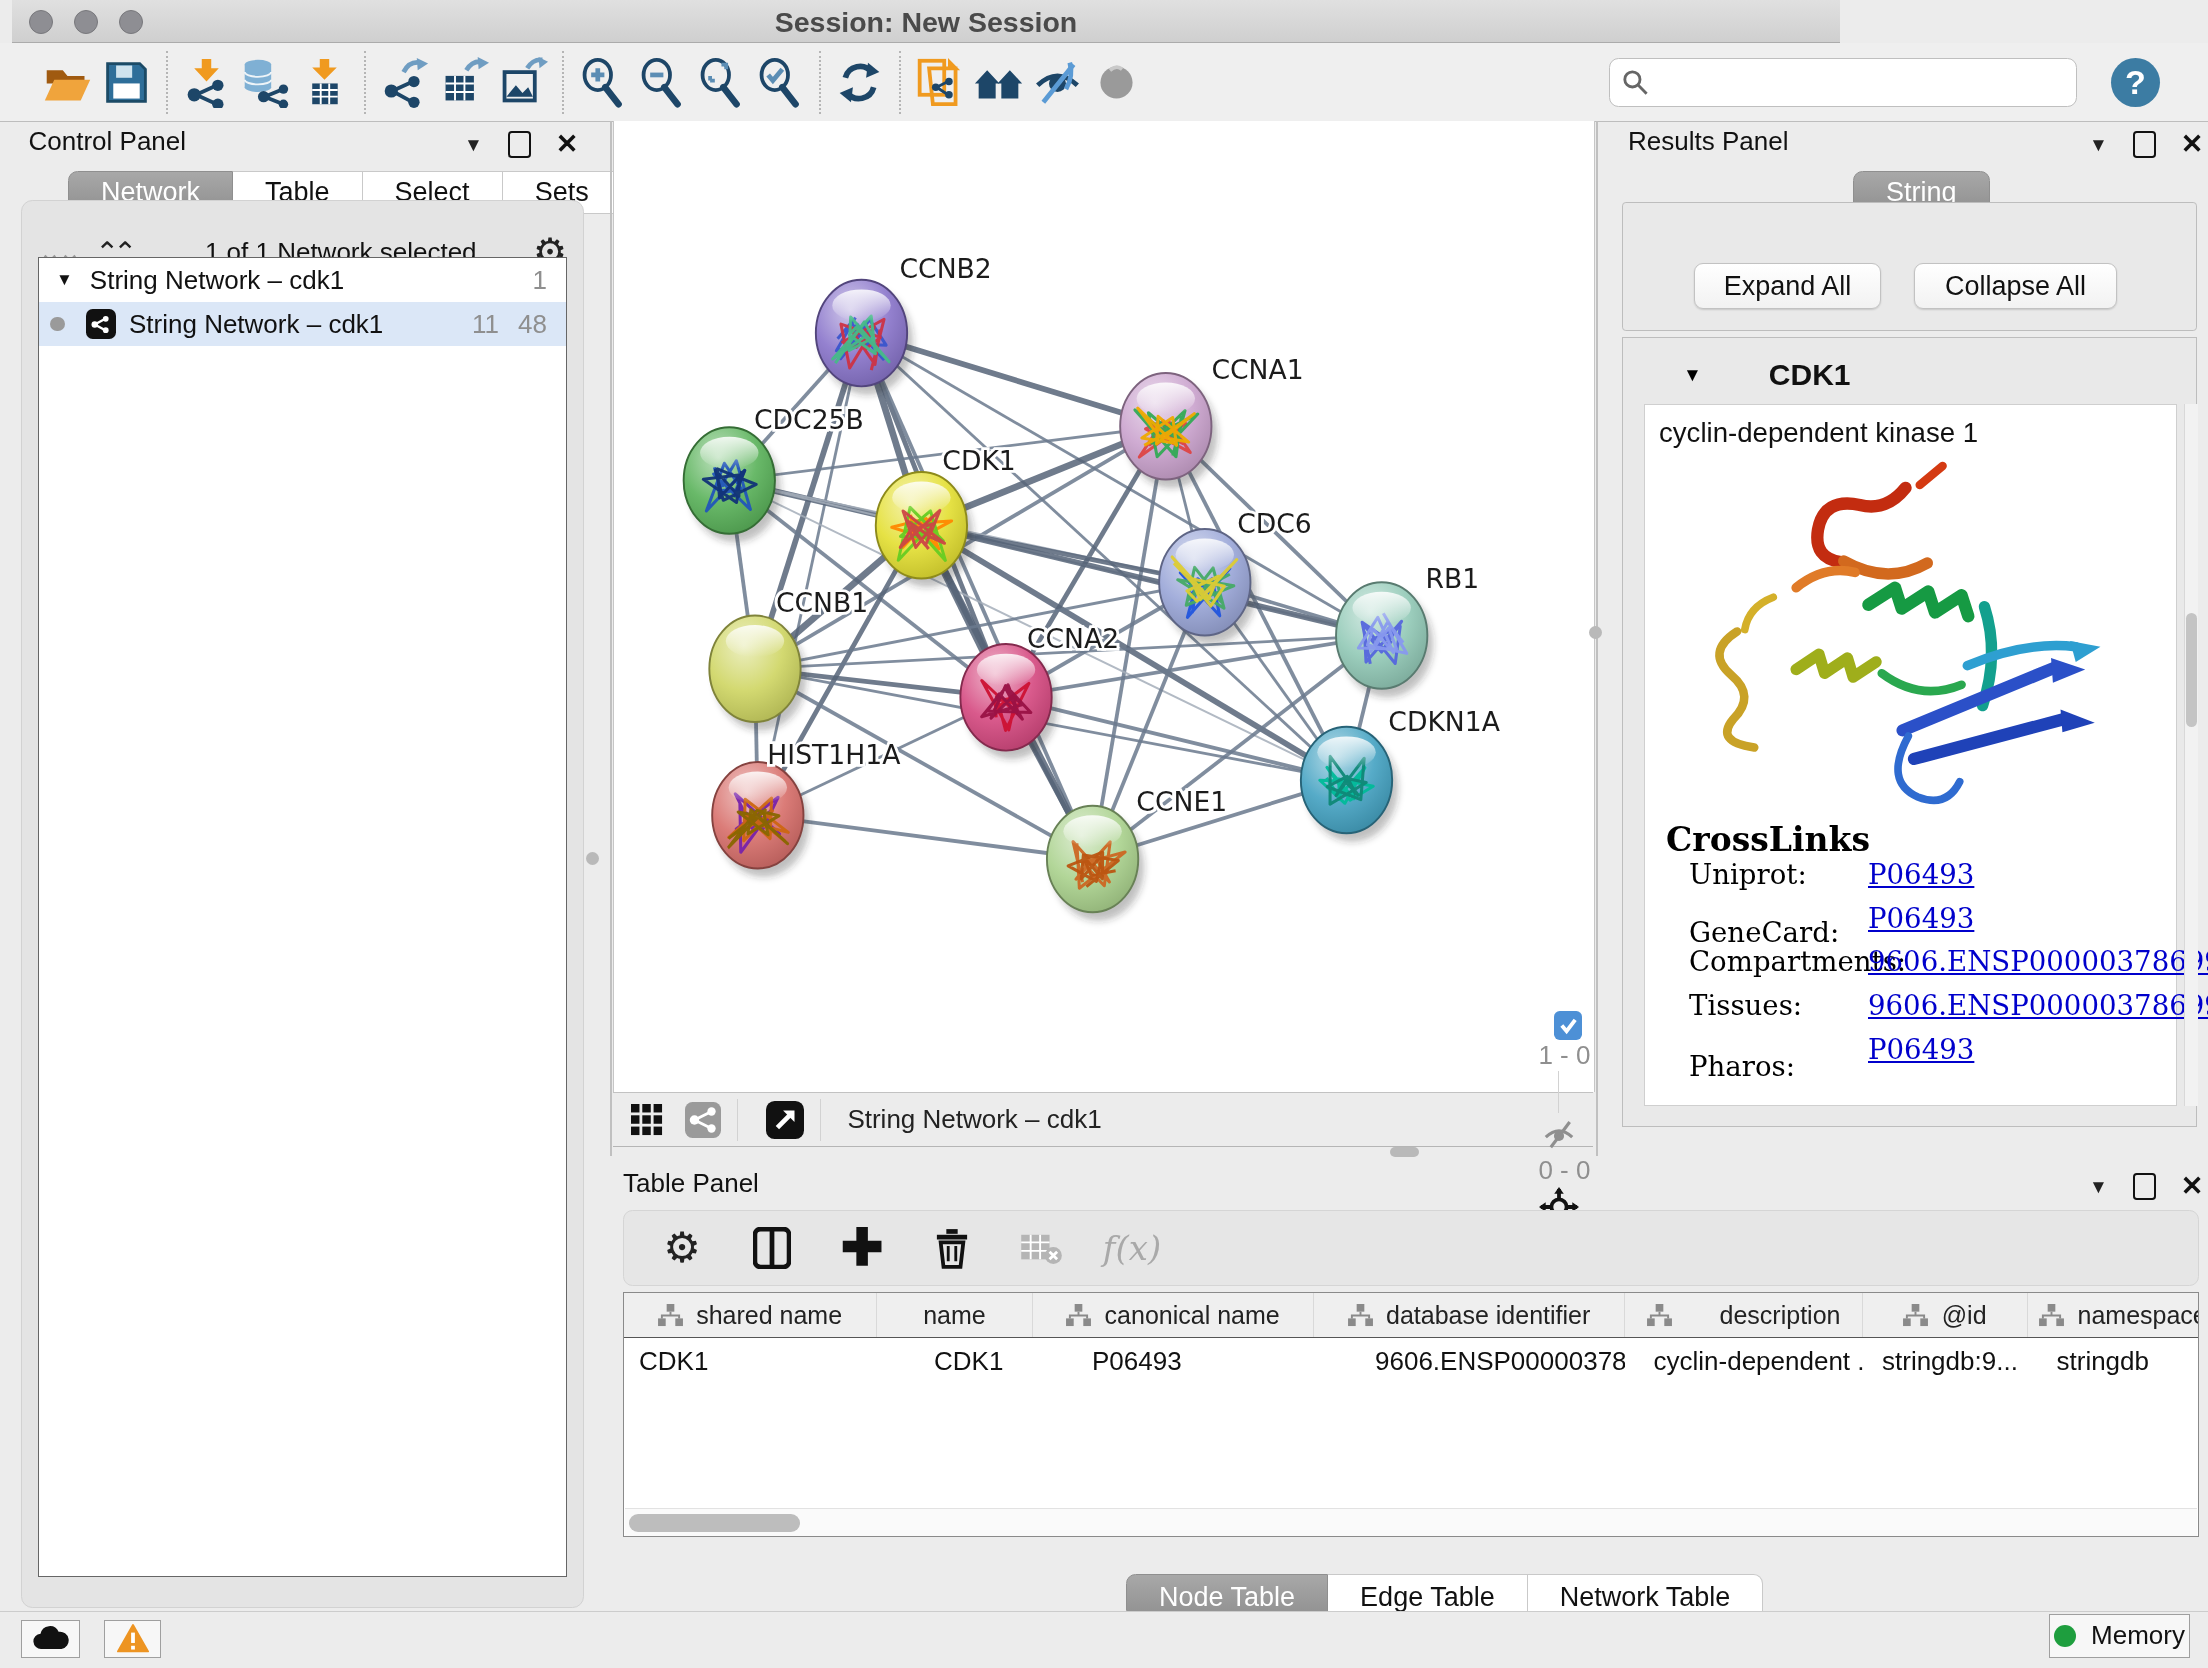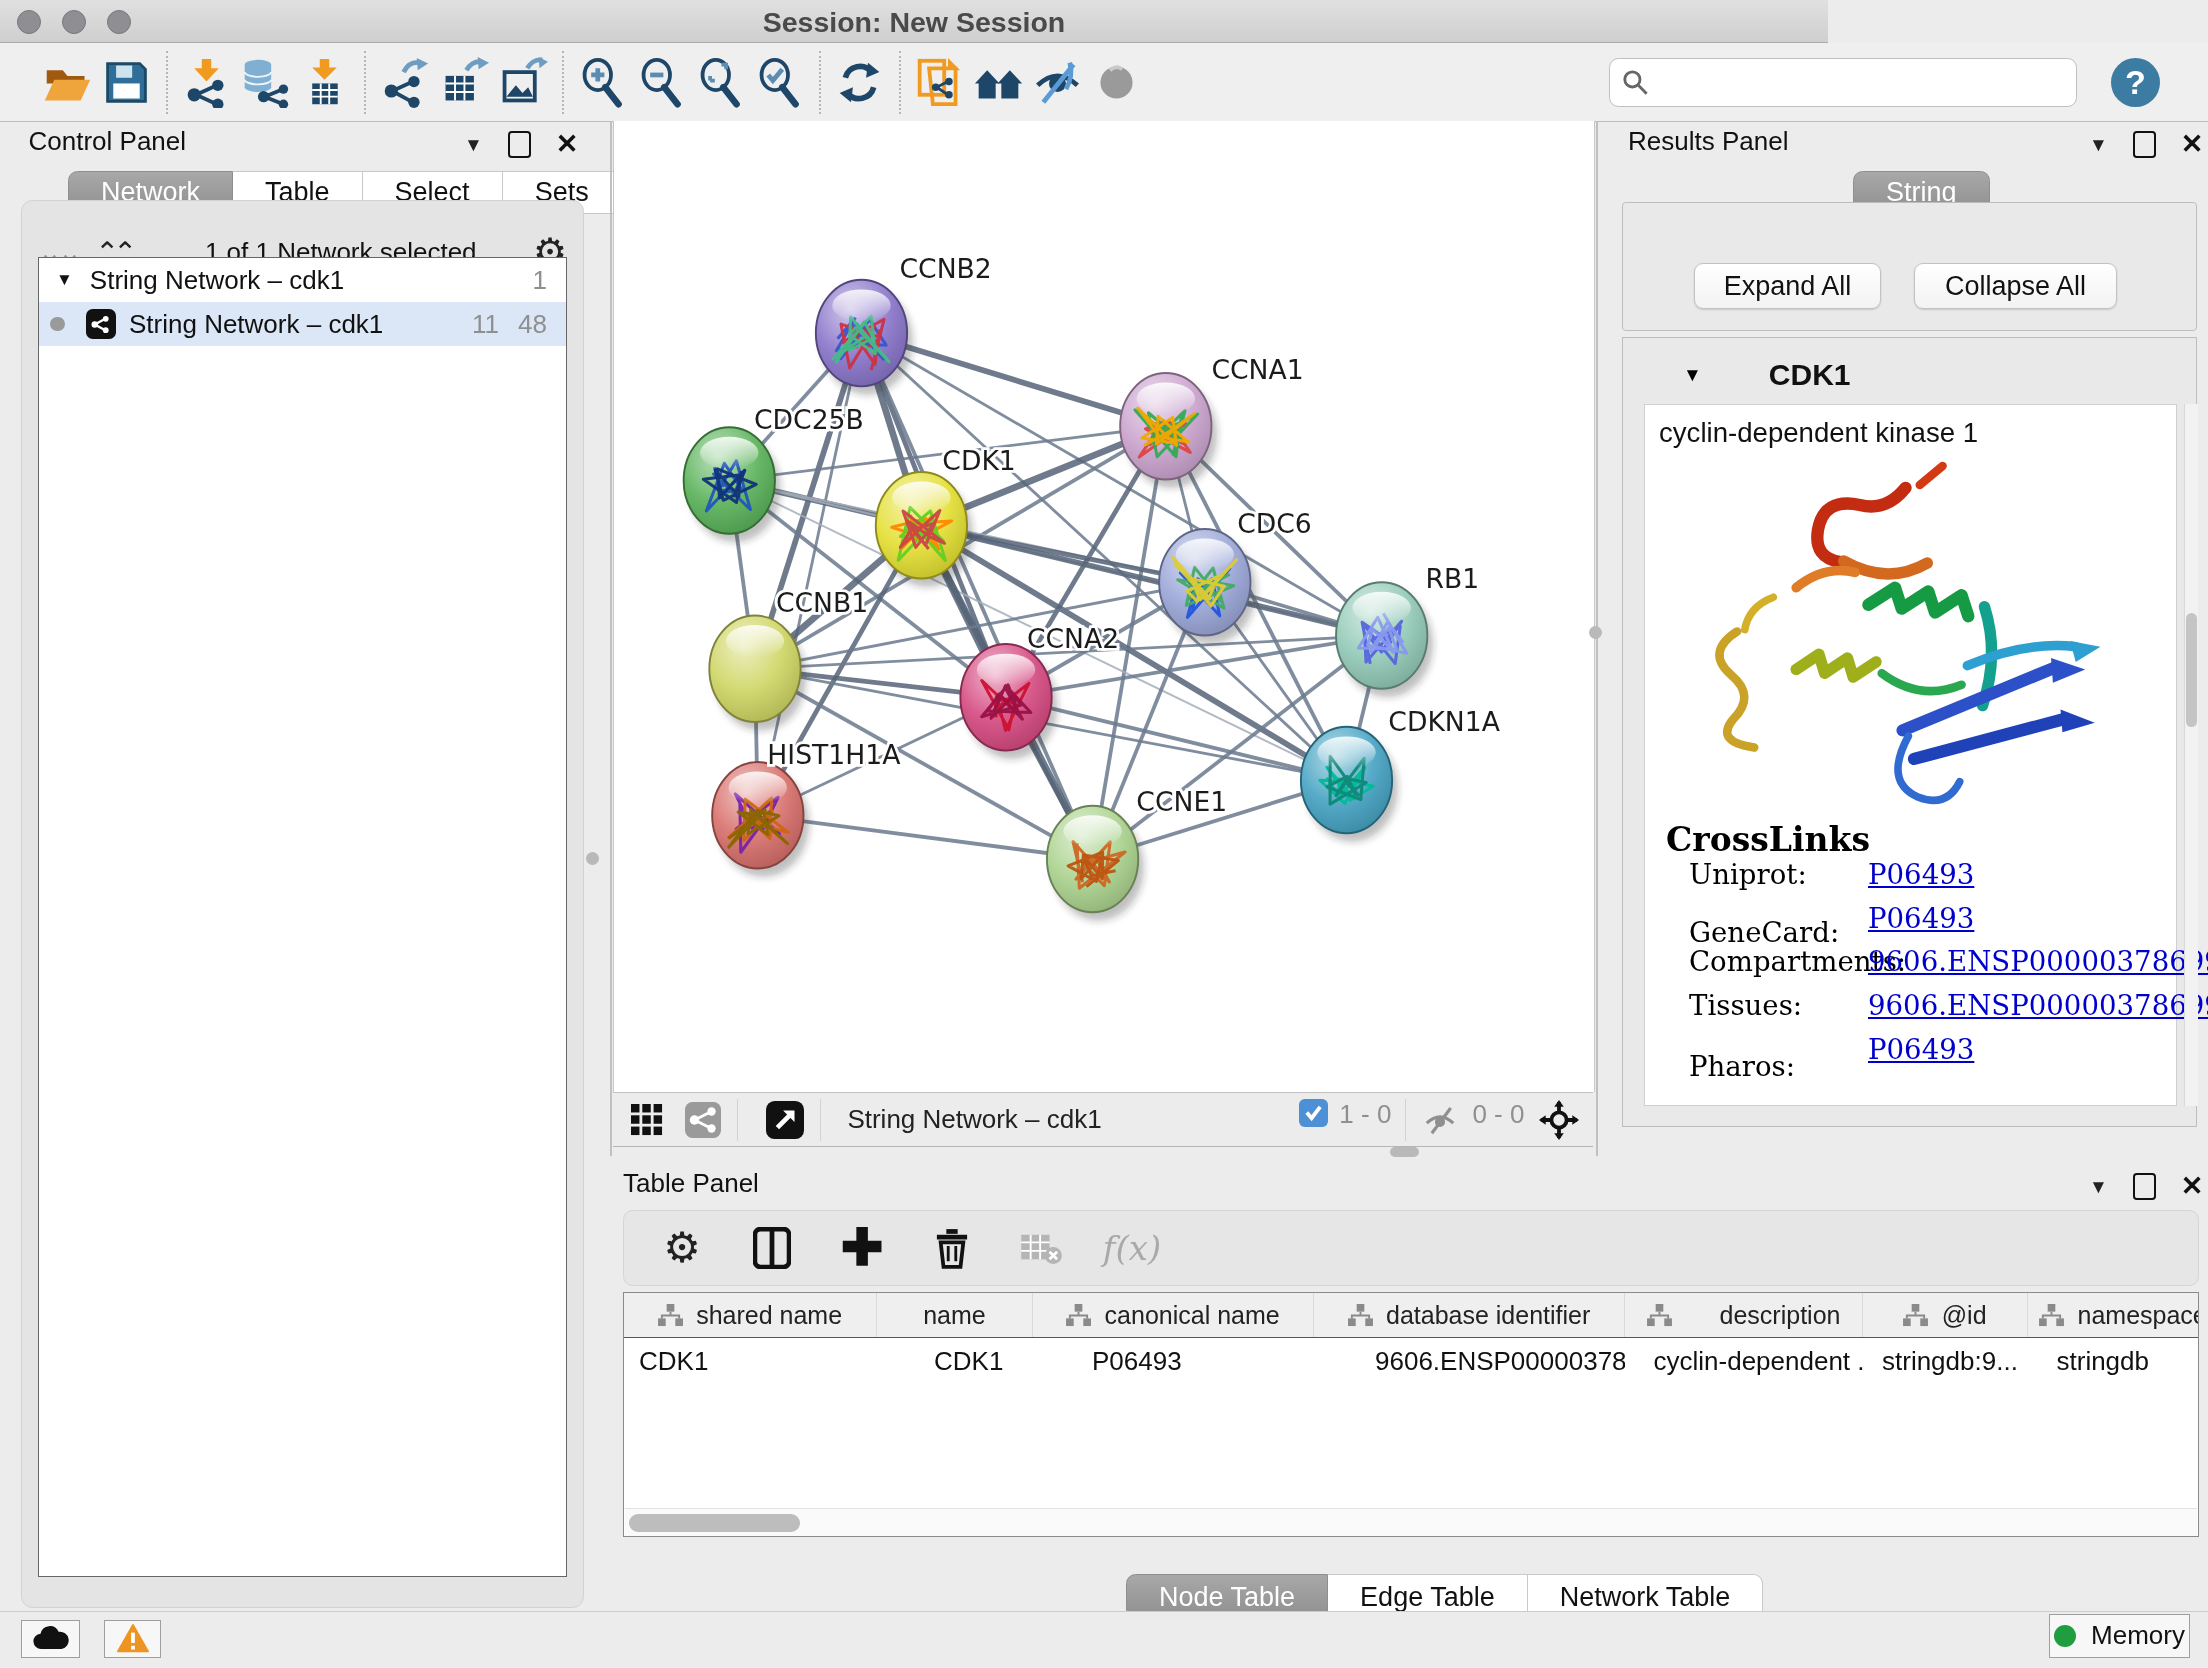--- a/index.html
+++ b/index.html
@@ -4,21 +4,21 @@
 <style>
   html,body{margin:0;padding:0;}
   body{
     width:2208px;height:1668px;position:relative;overflow:hidden;
     background:#ececec;
     font-family:"Liberation Sans", sans-serif;
     -webkit-font-smoothing:antialiased;
   }
   
   .titlebar{
-    position:absolute;left:0;top:0;width:1828px;height:42px;
+    position:absolute;left:12px;top:0;width:1828px;height:42px;
     background:linear-gradient(#e0e0e0,#cfcfcf);
     border-bottom:1px solid #ababab;
   }
   .traffic{position:absolute;left:17px;top:9.5px;display:flex;gap:21px;}
   .tl{width:22px;height:22px;border-radius:50%;background:#8e8e93;border:1px solid #78787c;}
   .win-title{
     position:absolute;left:0;right:0;top:5.7px;text-align:center;
     font-size:28.5px;font-weight:bold;color:#4a4a4a;
   }
   
@@ -686,21 +686,21 @@
   <span class="nt-sep"></span>
   <span class="nt-icon">
     <svg width="38" height="38" viewBox="0 0 40 40">
         <rect x="0" y="0" width="40" height="40" rx="9" fill="#111"></rect>
       <path d="M12 28 L28 12" stroke="#fff" stroke-width="5"></path>
         <polygon points="18,10 30,10 30,22" fill="#fff"></polygon>
       </svg>
   </span>
   <span class="nt-sep"></span>
   <span class="nt-title">String Network – cdk1</span>
-  <span style="margin-left:auto;display:flex;">
+  <span style="margin-left:auto;display:flex;align-items:center;flex-direction:column;">
     <span class="checkbox">
       <svg width="21" height="21" viewBox="0 0 22 22">
           <path d="M4 11 l5 6 9 -12" stroke="#fff" stroke-width="4" fill="none"></path>
         </svg>
     </span>
     <span class="nt-counts">1 - 0</span>
     <span class="nt-sep"></span>
     <span class="nt-icon" style="margin-left:0;">
       <svg width="34" height="34" viewBox="0 0 54 54">
           <path d="M6 32 Q27 12 48 32" fill="none" stroke="#8f8f8f" stroke-width="5"></path>

